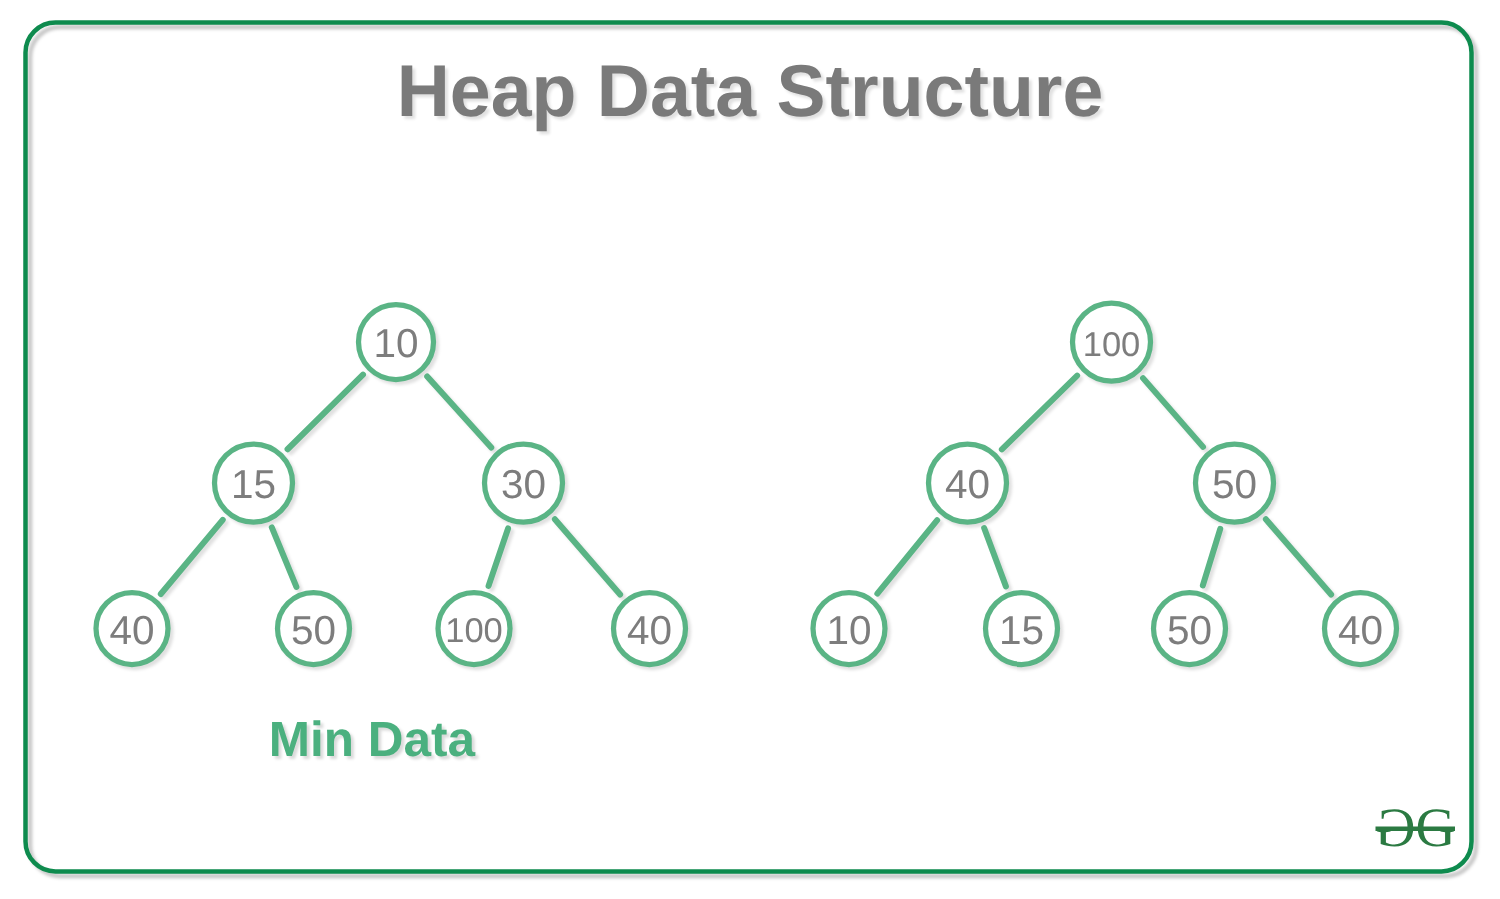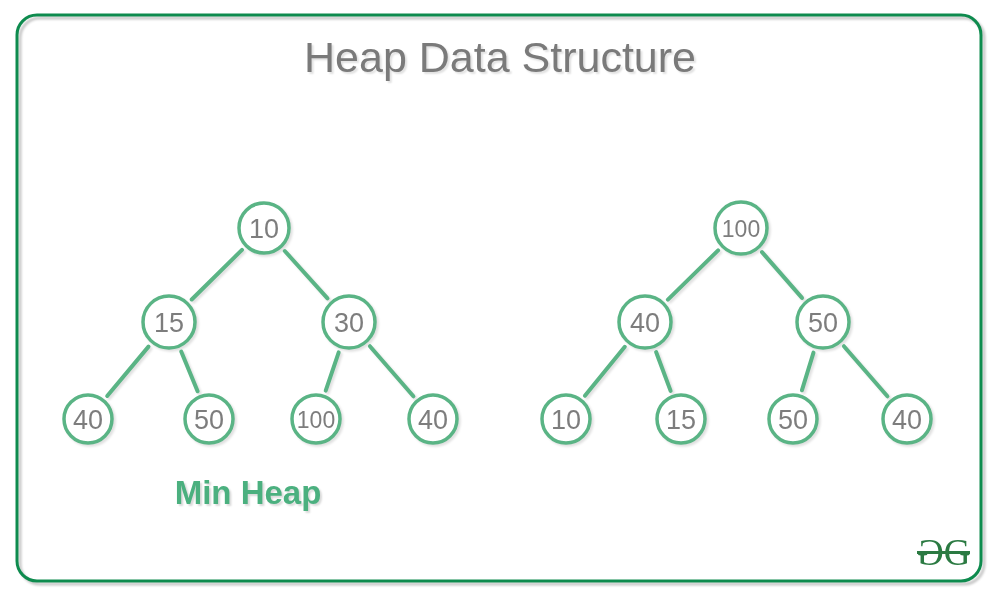--- a/index.html
+++ b/index.html
@@ -22,22 +22,22 @@
     top: 0;
     width: 1000px;
     height: 599px;
   }
   .title {
     position: absolute;
     top: 33px;
     left: 0;
     width: 100%;
     text-align: center;
-    font-size: 43px;
-    font-weight: 400;
+    font-size: 49px;
+    font-weight: 700;
     letter-spacing: 0px;
     color: var(--title-gray, #7a7a7a);
     text-shadow: 2px 2px 2px rgba(0,0,0,0.12);
     white-space: nowrap;
   }
   .tree-label {
     position: absolute;
     transform: translate(-50%, -50%);
     font-size: 33px;
     font-weight: 700;
@@ -120,20 +120,20 @@
         <text x="681" y="420" text-anchor="middle" dominant-baseline="central" font-size="27" font-family="&quot;Liberation Sans&quot;, sans-serif" style="fill: rgb(125, 125, 125);">15</text>
         <circle cx="793" cy="419" r="24" stroke-width="3.5" style="stroke: rgb(90, 180, 133); fill: rgb(255, 255, 255);"></circle>
         <text x="793" y="420" text-anchor="middle" dominant-baseline="central" font-size="27" font-family="&quot;Liberation Sans&quot;, sans-serif" style="fill: rgb(125, 125, 125);">50</text>
         <circle cx="907" cy="419" r="24" stroke-width="3.5" style="stroke: rgb(90, 180, 133); fill: rgb(255, 255, 255);"></circle>
         <text x="907" y="420" text-anchor="middle" dominant-baseline="central" font-size="27" font-family="&quot;Liberation Sans&quot;, sans-serif" style="fill: rgb(125, 125, 125);">40</text>
       </g>
     </svg>
 
   <div class="title">Heap Data Structure</div>
 
-  <div class="tree-label" style="left: 248px; top: 493px;">Min Heap</div>
+  <div class="tree-label" style="left: 248px; top: 493px;">Min Data</div>
 
   <div class="logo">
     <span class="g mirror">G</span><span class="g">G</span>
     <span class="logo-bar"></span>
   </div>
 
 </div>
 
 </body></html>

